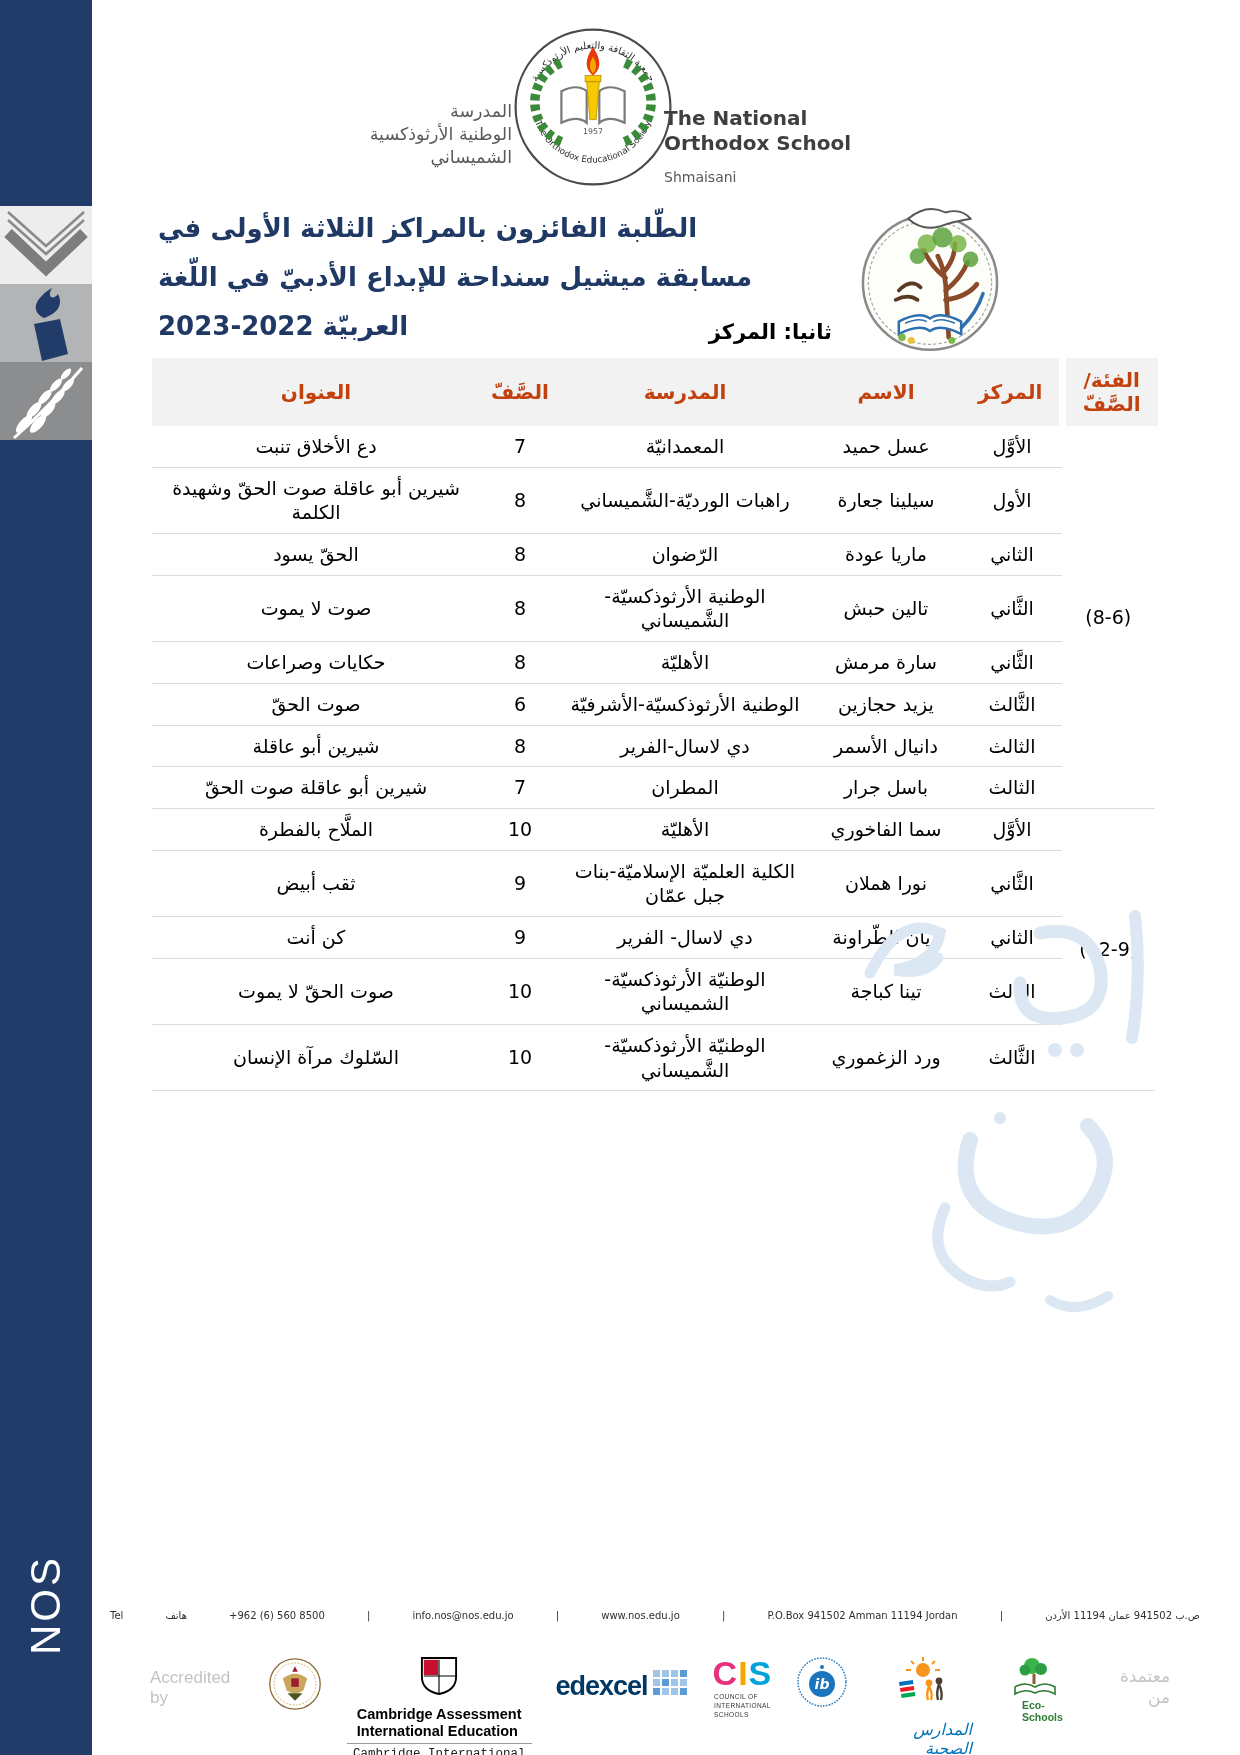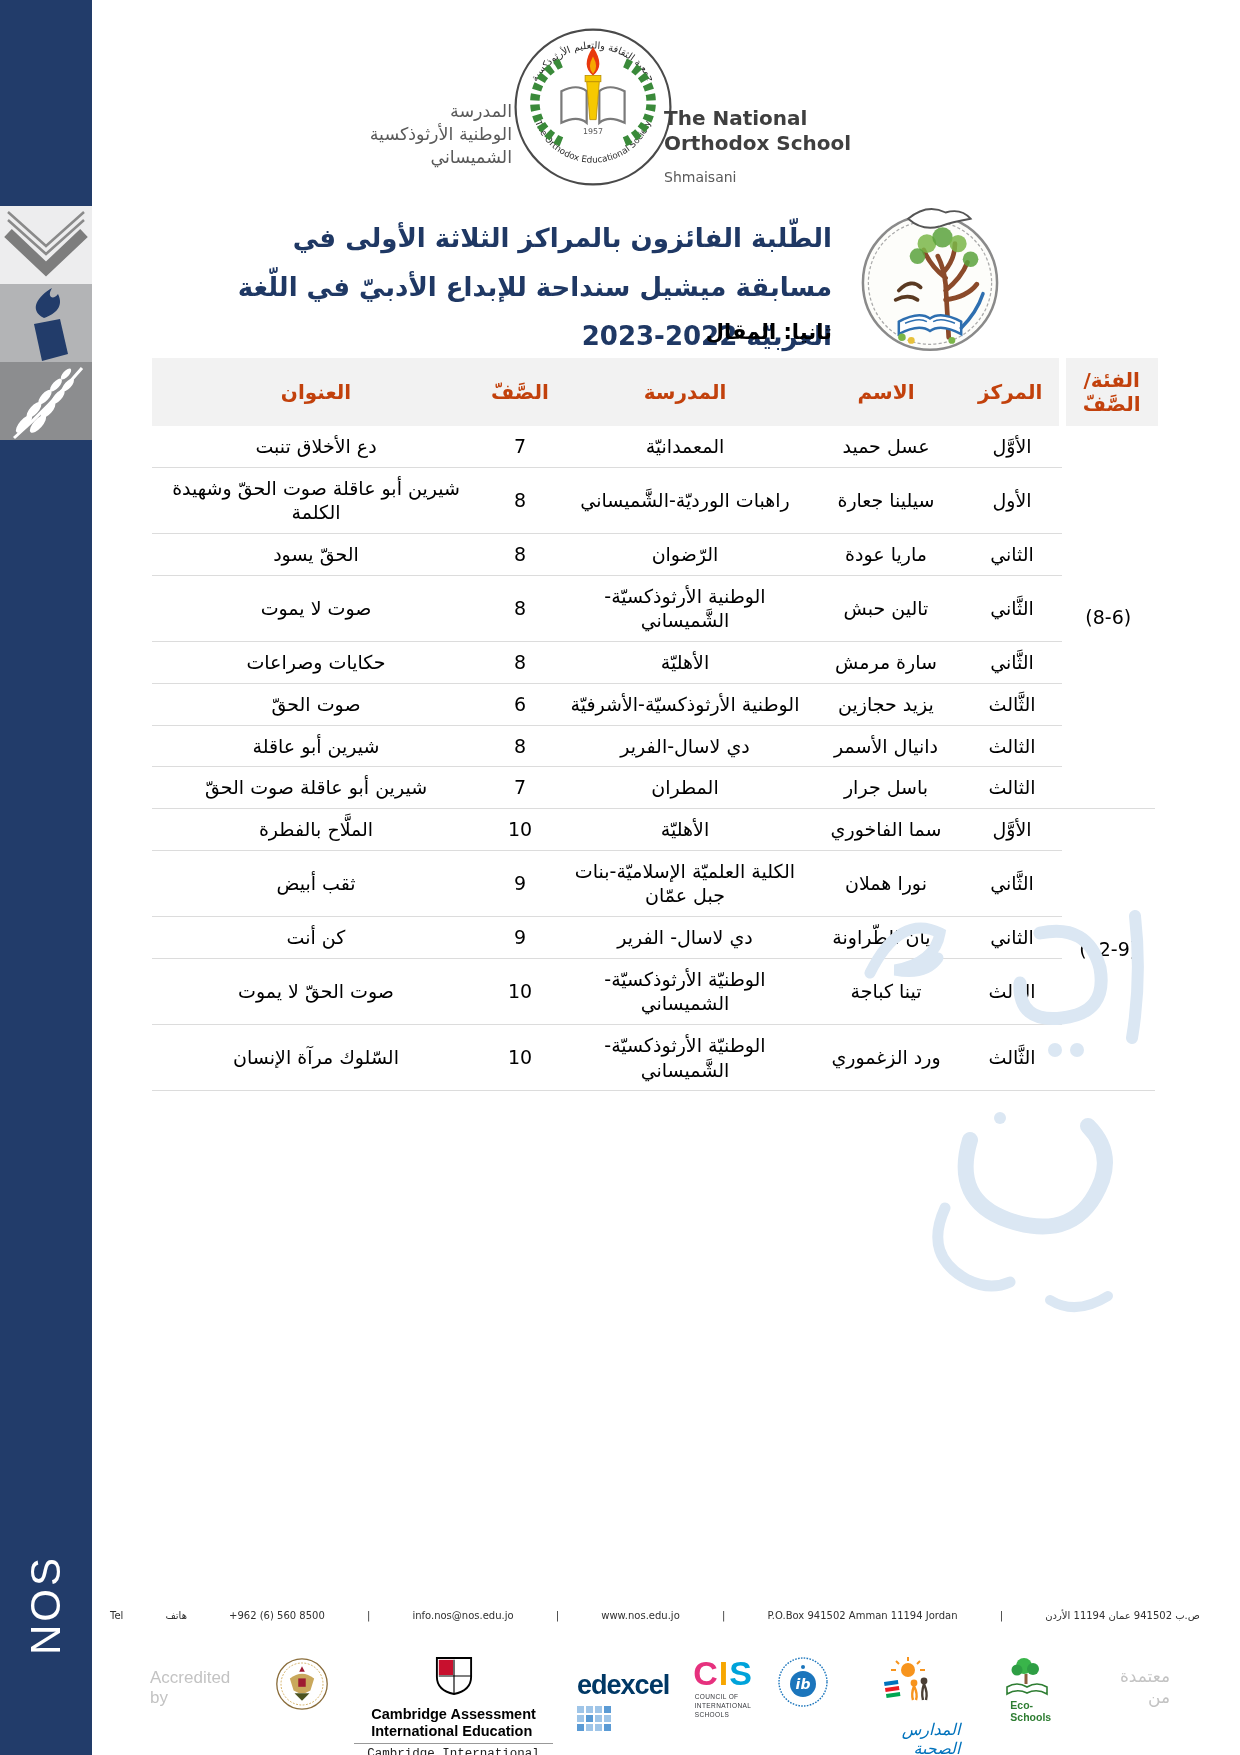--- a/index.html
+++ b/index.html
@@ -18,21 +18,21 @@
   .nos-text { color:#fff; font-family:"Liberation Sans","DejaVu Sans",sans-serif; font-size:42px; letter-spacing:3px; transform:rotate(-90deg); font-weight:400; }
 
   
   .seal { position:absolute; left:514px; top:28px; width:158px; height:158px; }
   .school-ar { position:absolute; left:300px; top:100px; width:212px; text-align:right; direction:rtl; color:#595959; font-size:17.5px; line-height:1.32; }
   .school-en { position:absolute; left:664px; top:106px; width:220px; color:#3f3f3f; }
   .school-en .en-big { font-size:20px; font-weight:bold; line-height:1.25; }
   .school-en .en-small { font-size:14px; color:#595959; margin-top:13px; }
 
   
-  .title-block { position:absolute; left:158px; top:214px; width:674px; direction:rtl; text-align:right; color:#1f3864; font-weight:bold; font-size:26px; line-height:1.88; }
+  .title-block { position:absolute; left:158px; top:204px; width:674px; direction:rtl; text-align:left; color:#1f3864; font-weight:bold; font-size:26px; line-height:1.88; }
   .subtitle { position:absolute; right:408px; top:320px; direction:rtl; font-weight:bold; font-size:21px; color:#000; }
   .sindaha-logo { position:absolute; left:852px; top:200px; width:156px; height:152px; }
 
   
   .results { position:absolute; left:152px; top:358px; width:1006px; }
   table { width:1006px; border-collapse:collapse; table-layout:fixed; direction:rtl; }
   th { background:#f2f2f2; font-weight:bold; font-size:20px; color:#c2410c; padding:10px 4px; text-align:center; }
   td { font-size:19px; color:#000; padding:8px 6px; text-align:center; vertical-align:middle; border-bottom:1px solid #dcdcdc; line-height:1.3; }
   .col-category { border-inline-end:7px solid #fff; }
   td.col-category { font-size:19px; }
@@ -47,21 +47,21 @@
 
   
   .accred { position:absolute; left:150px; top:1656px; width:1020px; display:flex; align-items:flex-start; gap:24px; }
   .accred-label { color:#c3c3c3; font-size:17px; margin-top:12px; font-family:"Liberation Sans","DejaVu Sans",sans-serif; }
   .accred-label.ar { direction:rtl; margin-top:10px; }
   .logo { display:flex; flex-direction:column; align-items:center; }
   .camb { width:205px; }
   .camb-top { display:flex; align-items:center; gap:6px;flex-direction:column; }
   .camb-lines { font-family:"Liberation Sans","DejaVu Sans",sans-serif; font-weight:bold; font-size:14.5px; line-height:1.15; color:#000; }
   .camb-sub { margin-top:4px; border-top:1px solid #999; padding-top:3px; width:100%; text-align:center; font-size:12.5px; color:#222; font-family:"Liberation Mono","DejaVu Sans Mono",monospace; }
-  .edexcel-row { display:flex; align-items:flex-start; gap:5px; margin-top:14px;flex-direction:column; }
+  .edexcel-row { display:flex; align-items:flex-end; gap:5px; margin-top:14px; }
   .edexcel-word { color:#003865; font-size:27px; font-weight:bold; font-family:"Liberation Sans","DejaVu Sans",sans-serif; letter-spacing:-1px; }
   .cis-letters { font-family:"Liberation Sans","DejaVu Sans",sans-serif; font-weight:bold; font-size:34px; line-height:1; letter-spacing:1px; }
   .cis-sub { font-size:6.5px; color:#33353a; line-height:1.35; margin-top:3px; letter-spacing:.4px; font-family:"Liberation Sans","DejaVu Sans",sans-serif; }
   .healthy-cap { font-size:16px; color:#0072bc; direction:rtl; margin-top:18px;font-style:italic; }
   .eco-cap { font-size:10.5px; font-weight:bold; color:#2e7d32; margin-top:1px; font-family:"Liberation Sans","DejaVu Sans",sans-serif;padding-left:26px; }
 </style>
 </head>
 <body>
 
 <div class="page">
@@ -126,21 +126,21 @@
   <div class="school-en">
     <div class="en-big">The National</div>
     <div class="en-big">Orthodox School</div>
     <div class="en-small">Shmaisani</div>
   </div>
 
   <div class="title-block">
     <div>الطّلبة الفائزون بالمراكز الثلاثة الأولى في</div>
     <div>مسابقة ميشيل سنداحة للإبداع الأدبيّ في اللّغة العربيّة 2022‏-‏2023</div>
   </div>
-  <div class="subtitle">ثانيا: المقال</div>
+  <div class="subtitle">ثانيا: المركز</div>
 
   <div class="sindaha-logo">
     <svg viewBox="0 0 100 100">
       <circle cx="50" cy="53" r="43" fill="#fdfdfa" stroke="#8a8a8a" stroke-width="1.6"></circle>
       <circle cx="50" cy="53" r="39.5" fill="none" stroke="#aaa" stroke-width="0.8" stroke-dasharray="2 1.4"></circle>
       <path d="M36 12 Q48 2 60 8 Q70 5 76 12 Q64 14 56 17 Q45 20 36 12 Z" fill="#fff" stroke="#555" stroke-width="1.2"></path>
       <path d="M62 88 L60 54 Q59 44 55 36 M60 58 Q70 50 74 40 M60 64 Q74 62 80 54 M60 50 Q50 42 46 32 M59 46 Q66 38 66 28" fill="none" stroke="#8b4a2a" stroke-width="3" stroke-linecap="round"></path>
       <circle cx="48" cy="28" r="6" fill="#7ab648" opacity="0.85"></circle>
       <circle cx="58" cy="24" r="6.5" fill="#5aa23c" opacity="0.85"></circle>
       <circle cx="68" cy="28" r="5.5" fill="#7ab648" opacity="0.85"></circle>

